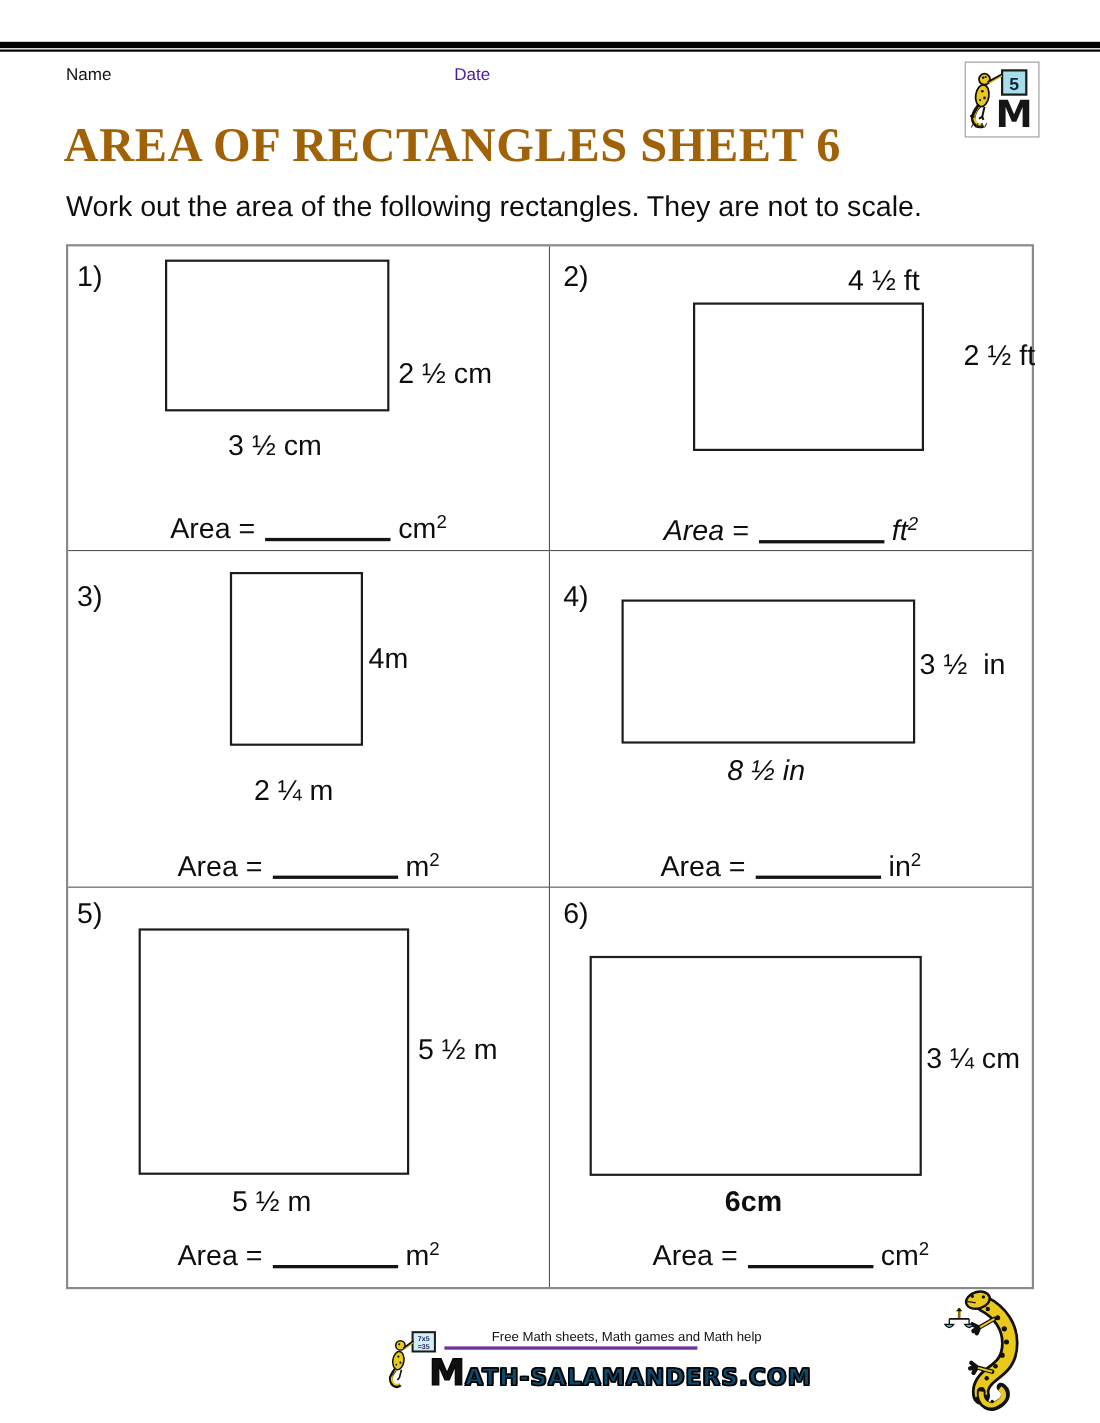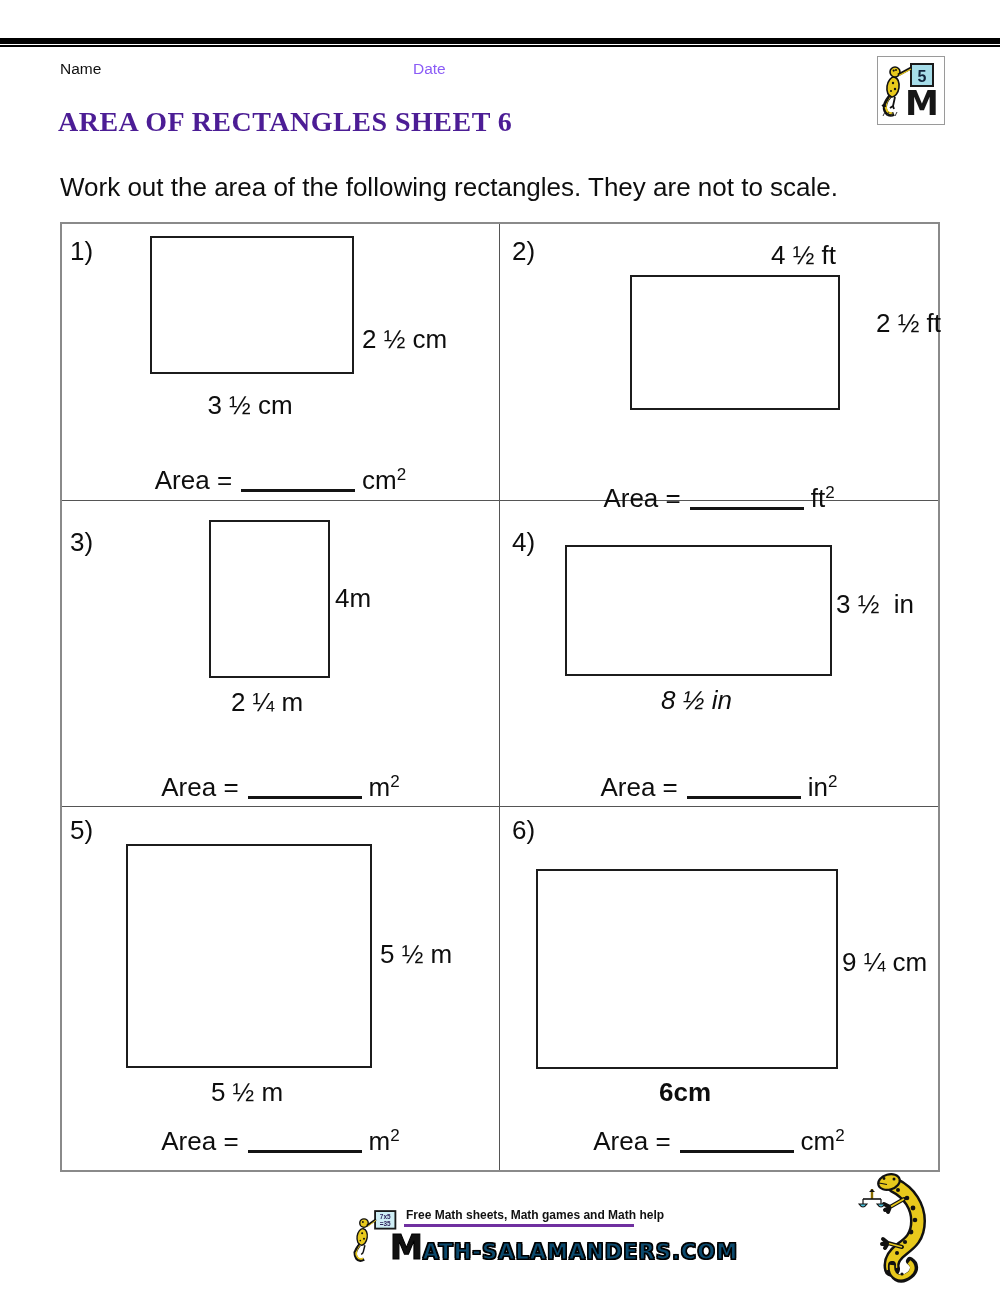--- a/index.html
+++ b/index.html
@@ -7,28 +7,28 @@
     width:1000px;height:1294px;position:relative;background:#ffffff;
     font-family:"Liberation Sans",sans-serif;color:#111;overflow:hidden;
   }
   
   .topbar{position:absolute;left:0;top:38px;width:1000px;}
   .topbar .b1{height:6px;background:#000;}
   .topbar .b2{height:1px;background:#fff;}
   .topbar .b3{height:2px;background:#000;}
 
   .meta-name{position:absolute;left:60px;top:60px;font-size:15.5px;color:#101010;}
-  .meta-date{position:absolute;left:413px;top:60px;font-size:15.5px;color:#8b5cf6;}
+  .meta-date{position:absolute;left:413px;top:60px;font-size:15.5px;color:#4c1d95;}
 
   .badge{position:absolute;left:877px;top:56px;width:66px;height:67px;border:1px solid #9a9a9a;background:#fff;}
 
   .page-title{
     position:absolute;left:58px;top:106px;
-    font-family:"Liberation Serif",serif;font-size:28px;letter-spacing:.5px;
-    color:#4c1d95;font-weight:600;
+    font-family:"Liberation Serif",serif;font-size:44px;letter-spacing:.5px;
+    color:#a16207;font-weight:600;
   }
   .instruction{position:absolute;left:60px;top:172px;font-size:26px;color:#0e0e0e;}
 
   
   .grid{position:absolute;left:60px;top:222px;width:880px;height:950px;border:2px solid #8a8a8a;box-sizing:border-box;}
   .cell{position:absolute;box-sizing:border-box;}
   .c1{left:0;top:0;width:438px;height:277px;border-right:1px solid #555;border-bottom:1px solid #555;}
   .c2{left:438px;top:0;width:438px;height:277px;border-bottom:1px solid #555;}
   .c3{left:0;top:277px;width:438px;height:306px;border-right:1px solid #555;border-bottom:1px solid #555;}
   .c4{left:438px;top:277px;width:438px;height:306px;border-bottom:1px solid #555;}
@@ -47,26 +47,26 @@
   .c1 .pnum{left:8px;top:12px;}
   .c1 .shape{left:88px;top:12px;width:200px;height:134px;}
   .c1 .side-label{left:300px;top:66px;margin-top:34px;}
   .c1 .bottom-label{left:88px;top:166px;width:200px;}
   .c1 .area-line{top:238px;}
   
   .c2 .pnum{left:12px;top:12px;}
   .c2 .shape{left:130px;top:51px;width:206px;height:131px;}
   .c2 .top-label{left:130px;top:16px;width:206px;text-align:right;}
   .c2 .side-label{left:344px;top:84px;margin-left:32px;}
-  .c2 .area-line{top:256px;}
+  .c2 .area-line{top:240px;font-style:italic;}
   
   .c3 .pnum{left:8px;top:26px;}
   .c3 .shape{left:147px;top:19px;width:117px;height:154px;}
   .c3 .side-label{left:273px;top:82px;}
-  .c3 .bottom-label{left:105px;top:186px;width:200px;}
+  .c3 .bottom-label{left:105px;top:202px;width:200px;}
   .c3 .area-line{top:268px;}
   
   .c4 .pnum{left:12px;top:26px;}
   .c4 .shape{left:65px;top:44px;width:263px;height:127px;}
   .c4 .side-label{left:336px;top:88px;text-align:right;}
   .c4 .bottom-label{left:65px;top:184px;width:263px;font-style:italic;}
   .c4 .area-line{top:268px;}
   
   .c5 .pnum{left:8px;top:8px;}
   .c5 .shape{left:64px;top:37px;width:242px;height:220px;}
@@ -77,21 +77,21 @@
   .c6 .pnum{left:12px;top:8px;}
   .c6 .shape{left:36px;top:62px;width:298px;height:196px;}
   .c6 .side-label{left:342px;top:140px;}
   .c6 .bottom-label{left:36px;top:270px;width:298px;font-weight:bold;}
   .c6 .area-line{top:316px;}
 
   
   .footer{position:absolute;left:352px;top:1208px;display:flex;align-items:flex-start;}
   .footer-logo{flex:0 0 auto;}
   .footer-text{margin-left:4px;}
-  .tagline{font-size:12px;font-weight:bold;color:#111;white-space:nowrap;padding-left:2px;}
+  .tagline{font-size:12px;font-weight:normal;color:#111;white-space:nowrap;padding-left:2px;margin-left:41px;}
   .purple-rule{width:230px;height:3px;background:#7030a0;margin-top:2px;}
   .wordmark{
     display:inline-block;margin-left:-14px;margin-top:1px;
     font-family:"DejaVu Sans",sans-serif;font-weight:bold;font-size:21px;letter-spacing:1px;
     color:#0c4a6e;-webkit-text-stroke:1.1px #000;
     text-shadow:-1px -1px 0 #000,1px -1px 0 #000,-1px 1px 0 #000,1px 1px 0 #000;
     white-space:nowrap;
   }
   .wordmark::first-letter{
     font-size:33px;color:#111;-webkit-text-stroke:0;text-shadow:none;letter-spacing:0;
@@ -177,21 +177,21 @@
     <div class="pnum">5)</div>
     <div class="shape"></div>
     <div class="side-label">5 ½ m</div>
     <div class="bottom-label">5 ½ m</div>
     <div class="area-line"><span>Area =</span><span class="blank"></span><span>m</span><span class="sup">2</span></div>
   </div>
 
   <div class="cell c6">
     <div class="pnum">6)</div>
     <div class="shape"></div>
-    <div class="side-label">9 ¼ cm</div>
+    <div class="side-label">3 ¼ cm</div>
     <div class="bottom-label">6cm</div>
     <div class="area-line"><span>Area =</span><span class="blank"></span><span>cm</span><span class="sup">2</span></div>
   </div>
 
 </div>
 
 <div class="footer">
   <svg class="footer-logo" width="48" height="56" viewBox="0 0 52 60">
     <rect x="25" y="3" width="22" height="19" fill="#cfeef5" stroke="#1a1a1a" stroke-width="2"></rect>
     <text x="36" y="11.5" text-anchor="middle" font-size="7" font-weight="bold" fill="#31245c">7x5</text>

